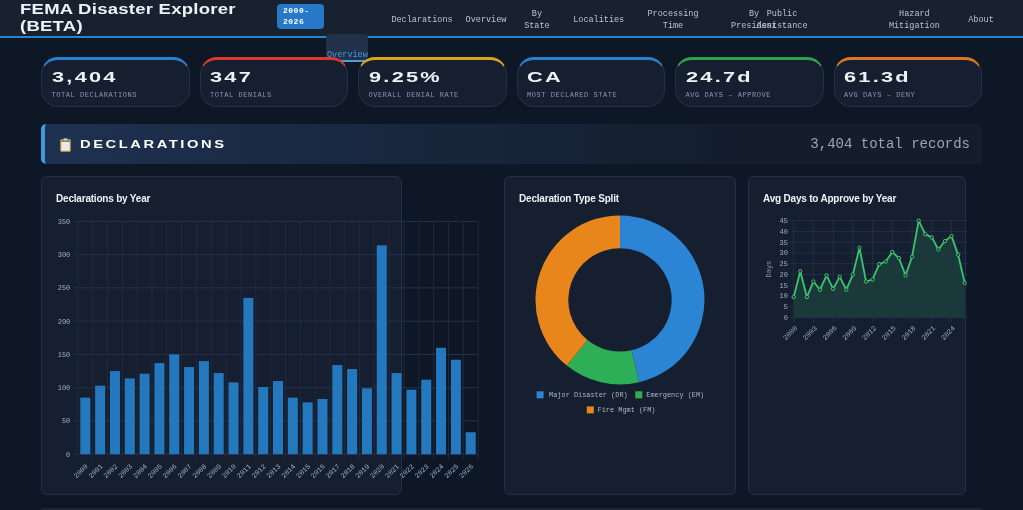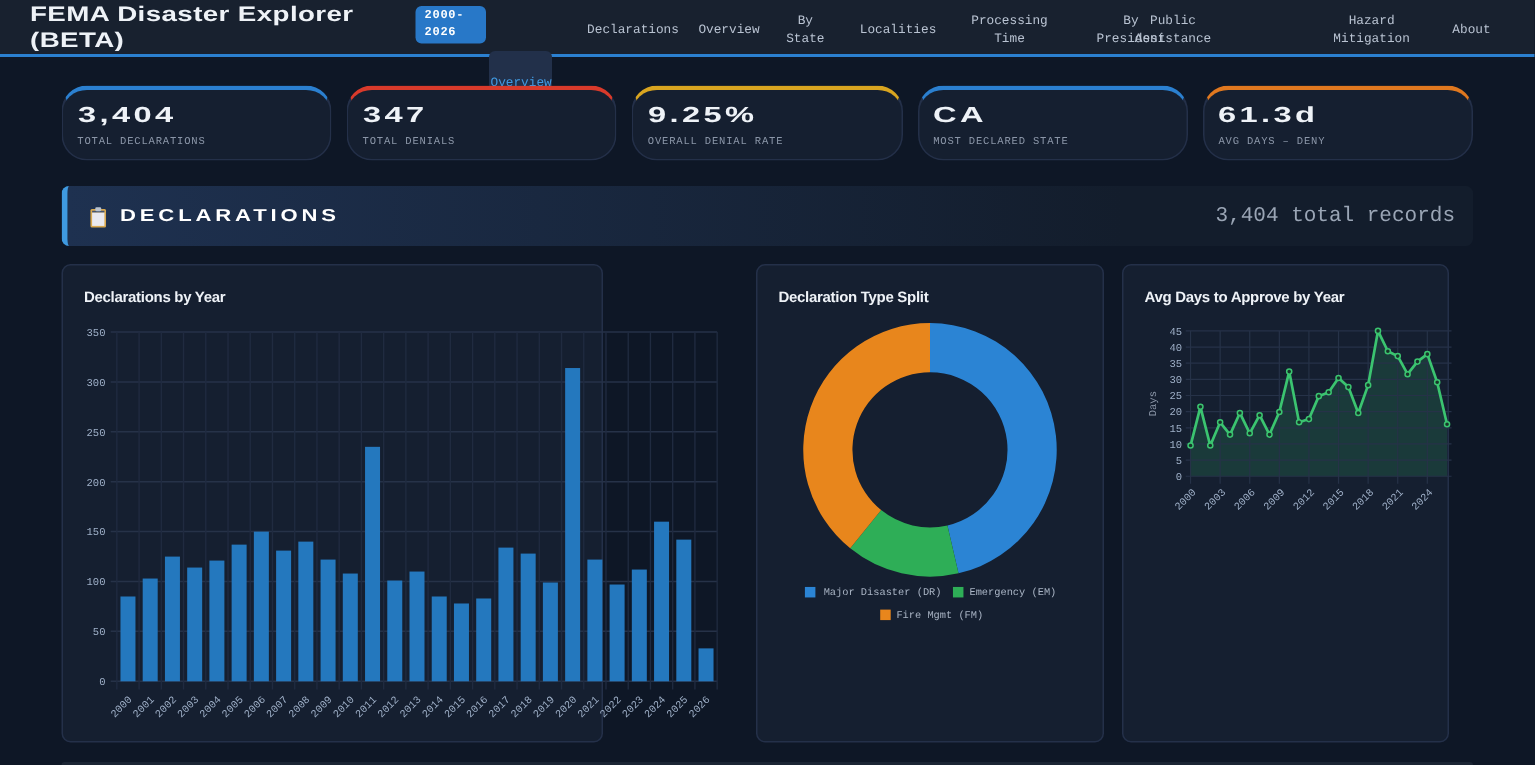--- a/index.html
+++ b/index.html
@@ -57,20 +57,21 @@
 <div class="tab" style="left:754px">By<br>President</div>
 <div class="tab" style="left:782px">Public<br>Assistance</div>
 <div class="tab" style="left:914.4px">Hazard<br>Mitigation</div>
 <div class="tab" style="left:981px">About</div>
 </div>
 <div class="stats">
     <div class="card" style="border-top-color:#2b80d0"><div class="num">3,404</div><div class="lbl">TOTAL DECLARATIONS</div></div>
 <div class="card" style="border-top-color:#d93a2b"><div class="num">347</div><div class="lbl">TOTAL DENIALS</div></div>
 <div class="card" style="border-top-color:#d9a520"><div class="num">9.25%</div><div class="lbl">OVERALL DENIAL RATE</div></div>
 <div class="card" style="border-top-color:#2b80d0"><div class="num">CA</div><div class="lbl">MOST DECLARED STATE</div></div>
+<div class="card" style="border-top-color:#2fa24c"><div class="num">24.7d</div><div class="lbl">AVG DAYS – APPROVE</div></div>
 <div class="card" style="border-top-color:#e0781f"><div class="num">61.3d</div><div class="lbl">AVG DAYS – DENY</div></div>
   </div>
 <div class="secbar">
   <svg class="clip" viewBox="0 0 11 14">
       <rect x="0.3" y="1.3" width="10.4" height="12.4" rx="1" fill="#d9a94f"></rect>
       <rect x="1.4" y="3.6" width="8.2" height="9" fill="#e9e9ef"></rect>
       <rect x="1.4" y="2.5" width="8.2" height="1.1" fill="#44546e"></rect>
       <rect x="3.5" y="0.2" width="4" height="2.6" rx="0.9" fill="#b9c2cf"></rect>
     </svg>
   <div class="ttl">DECLARATIONS</div>

